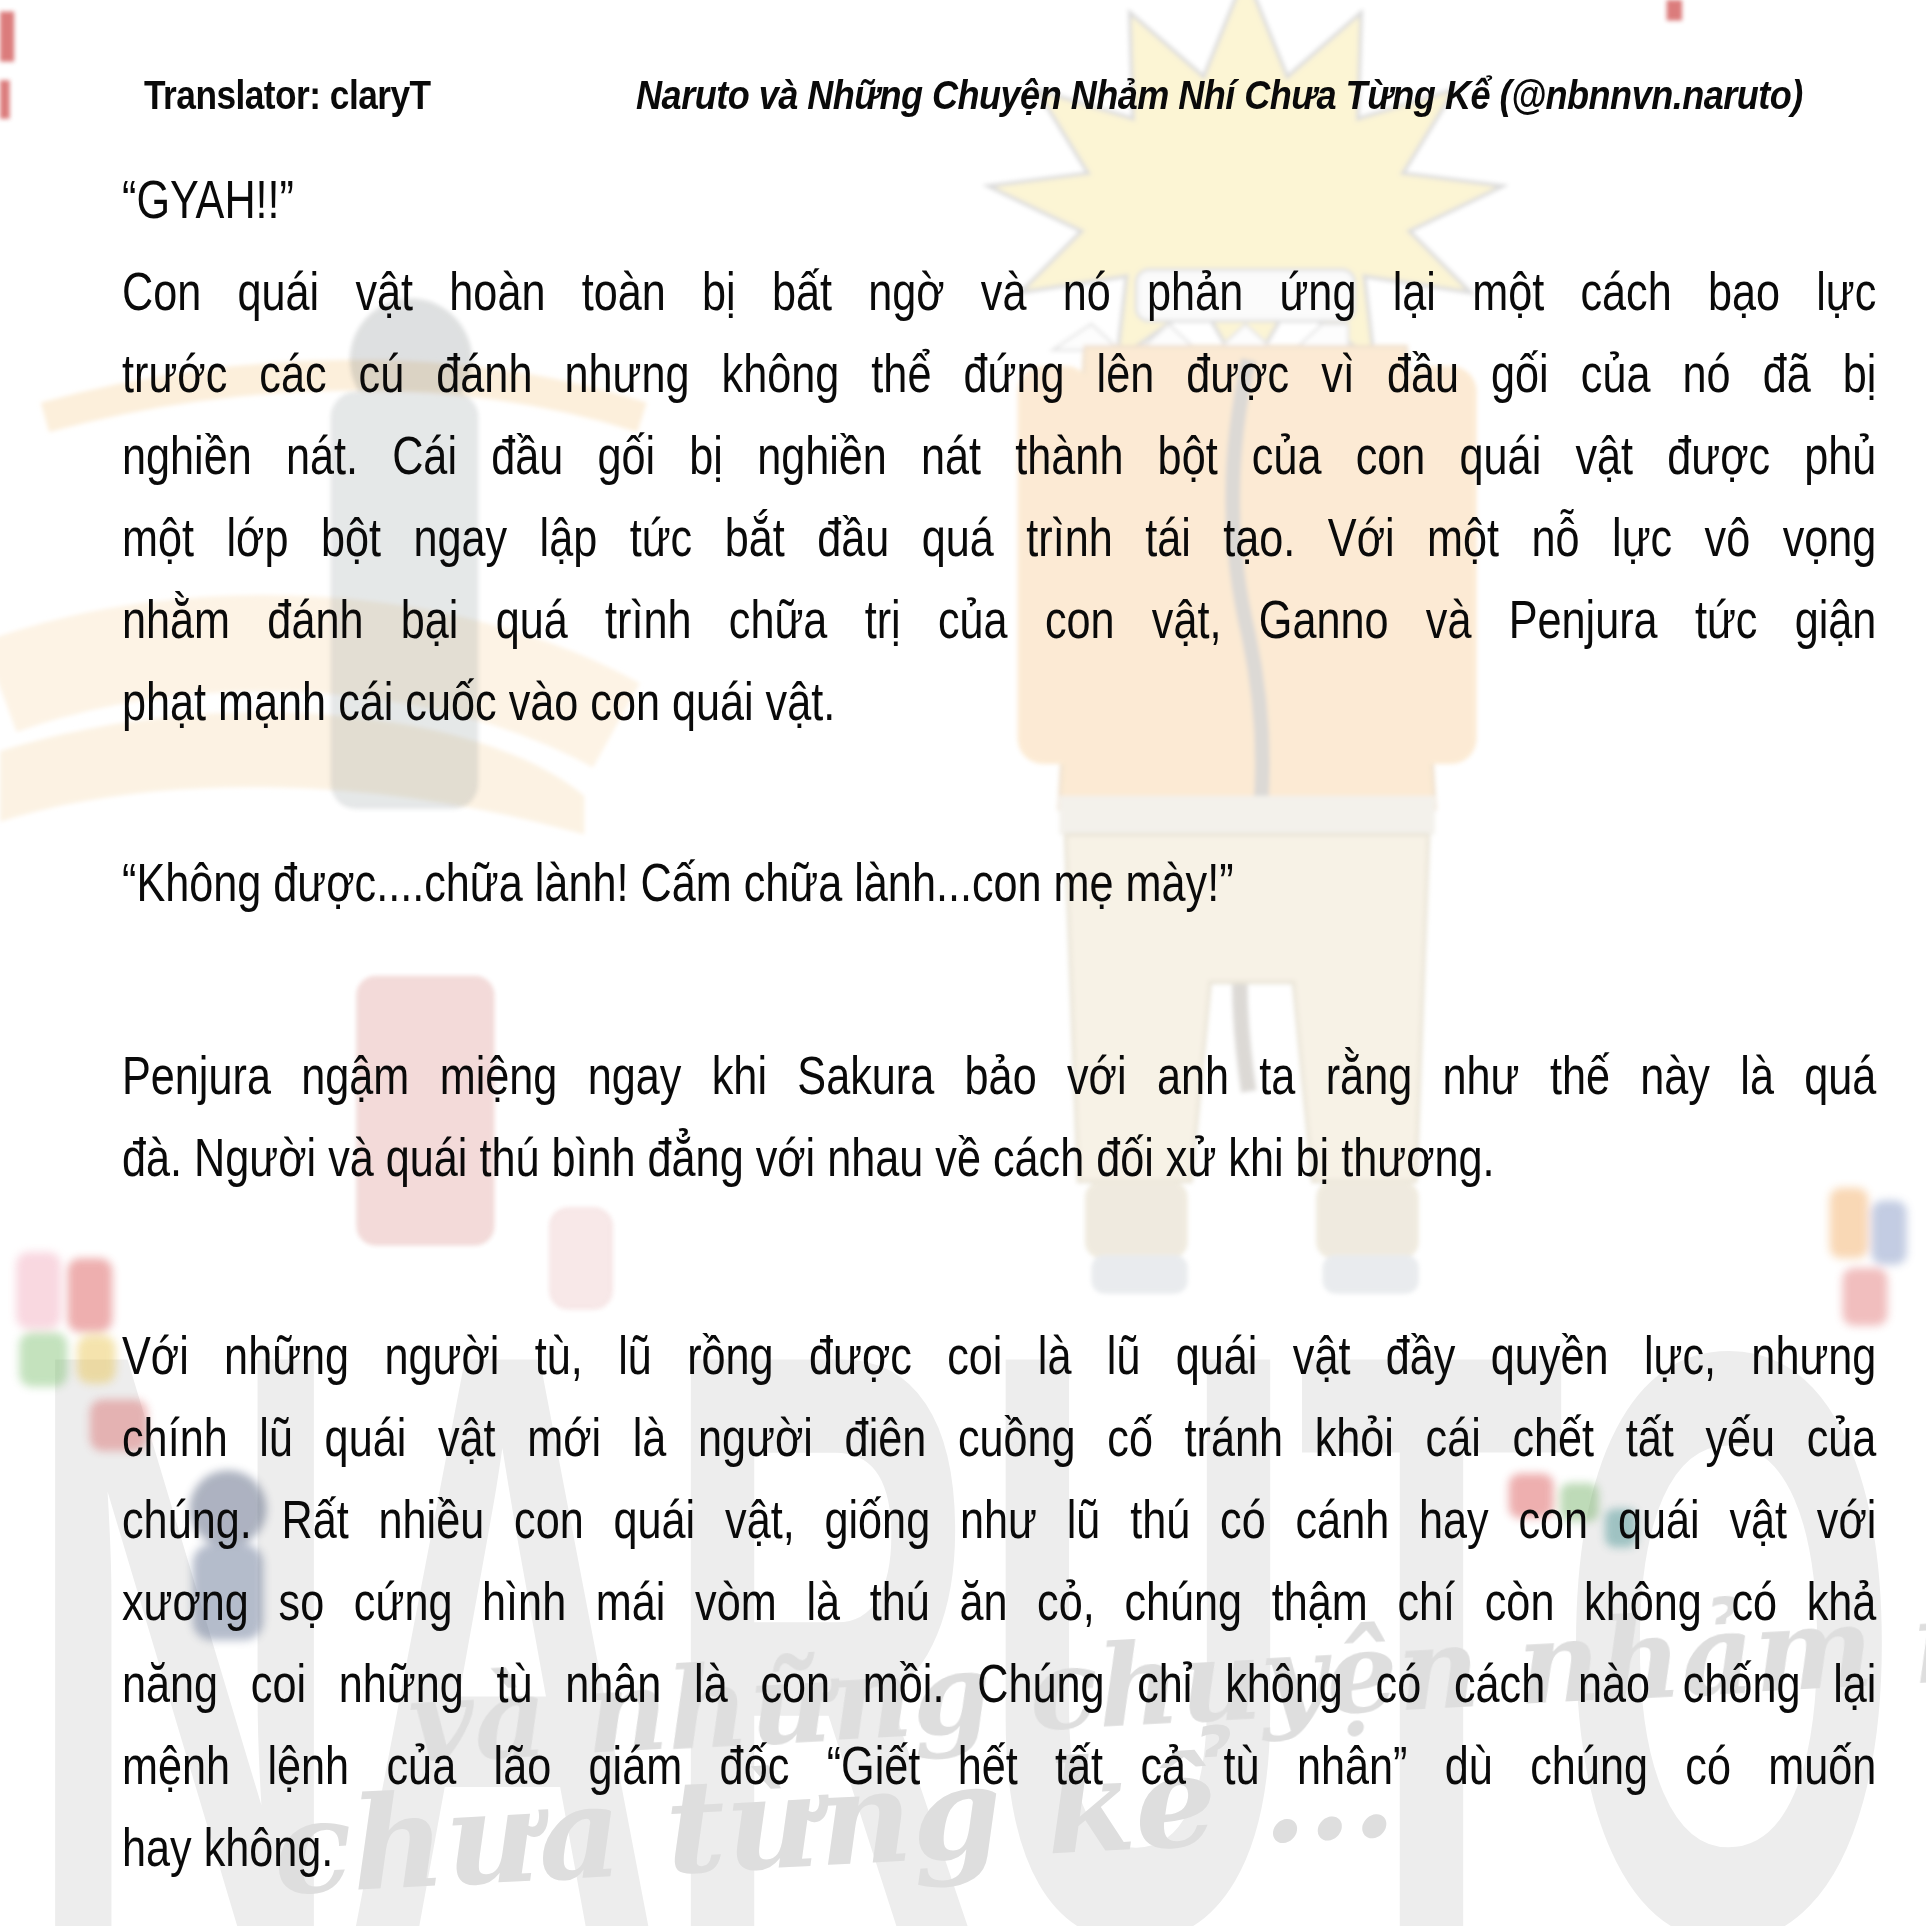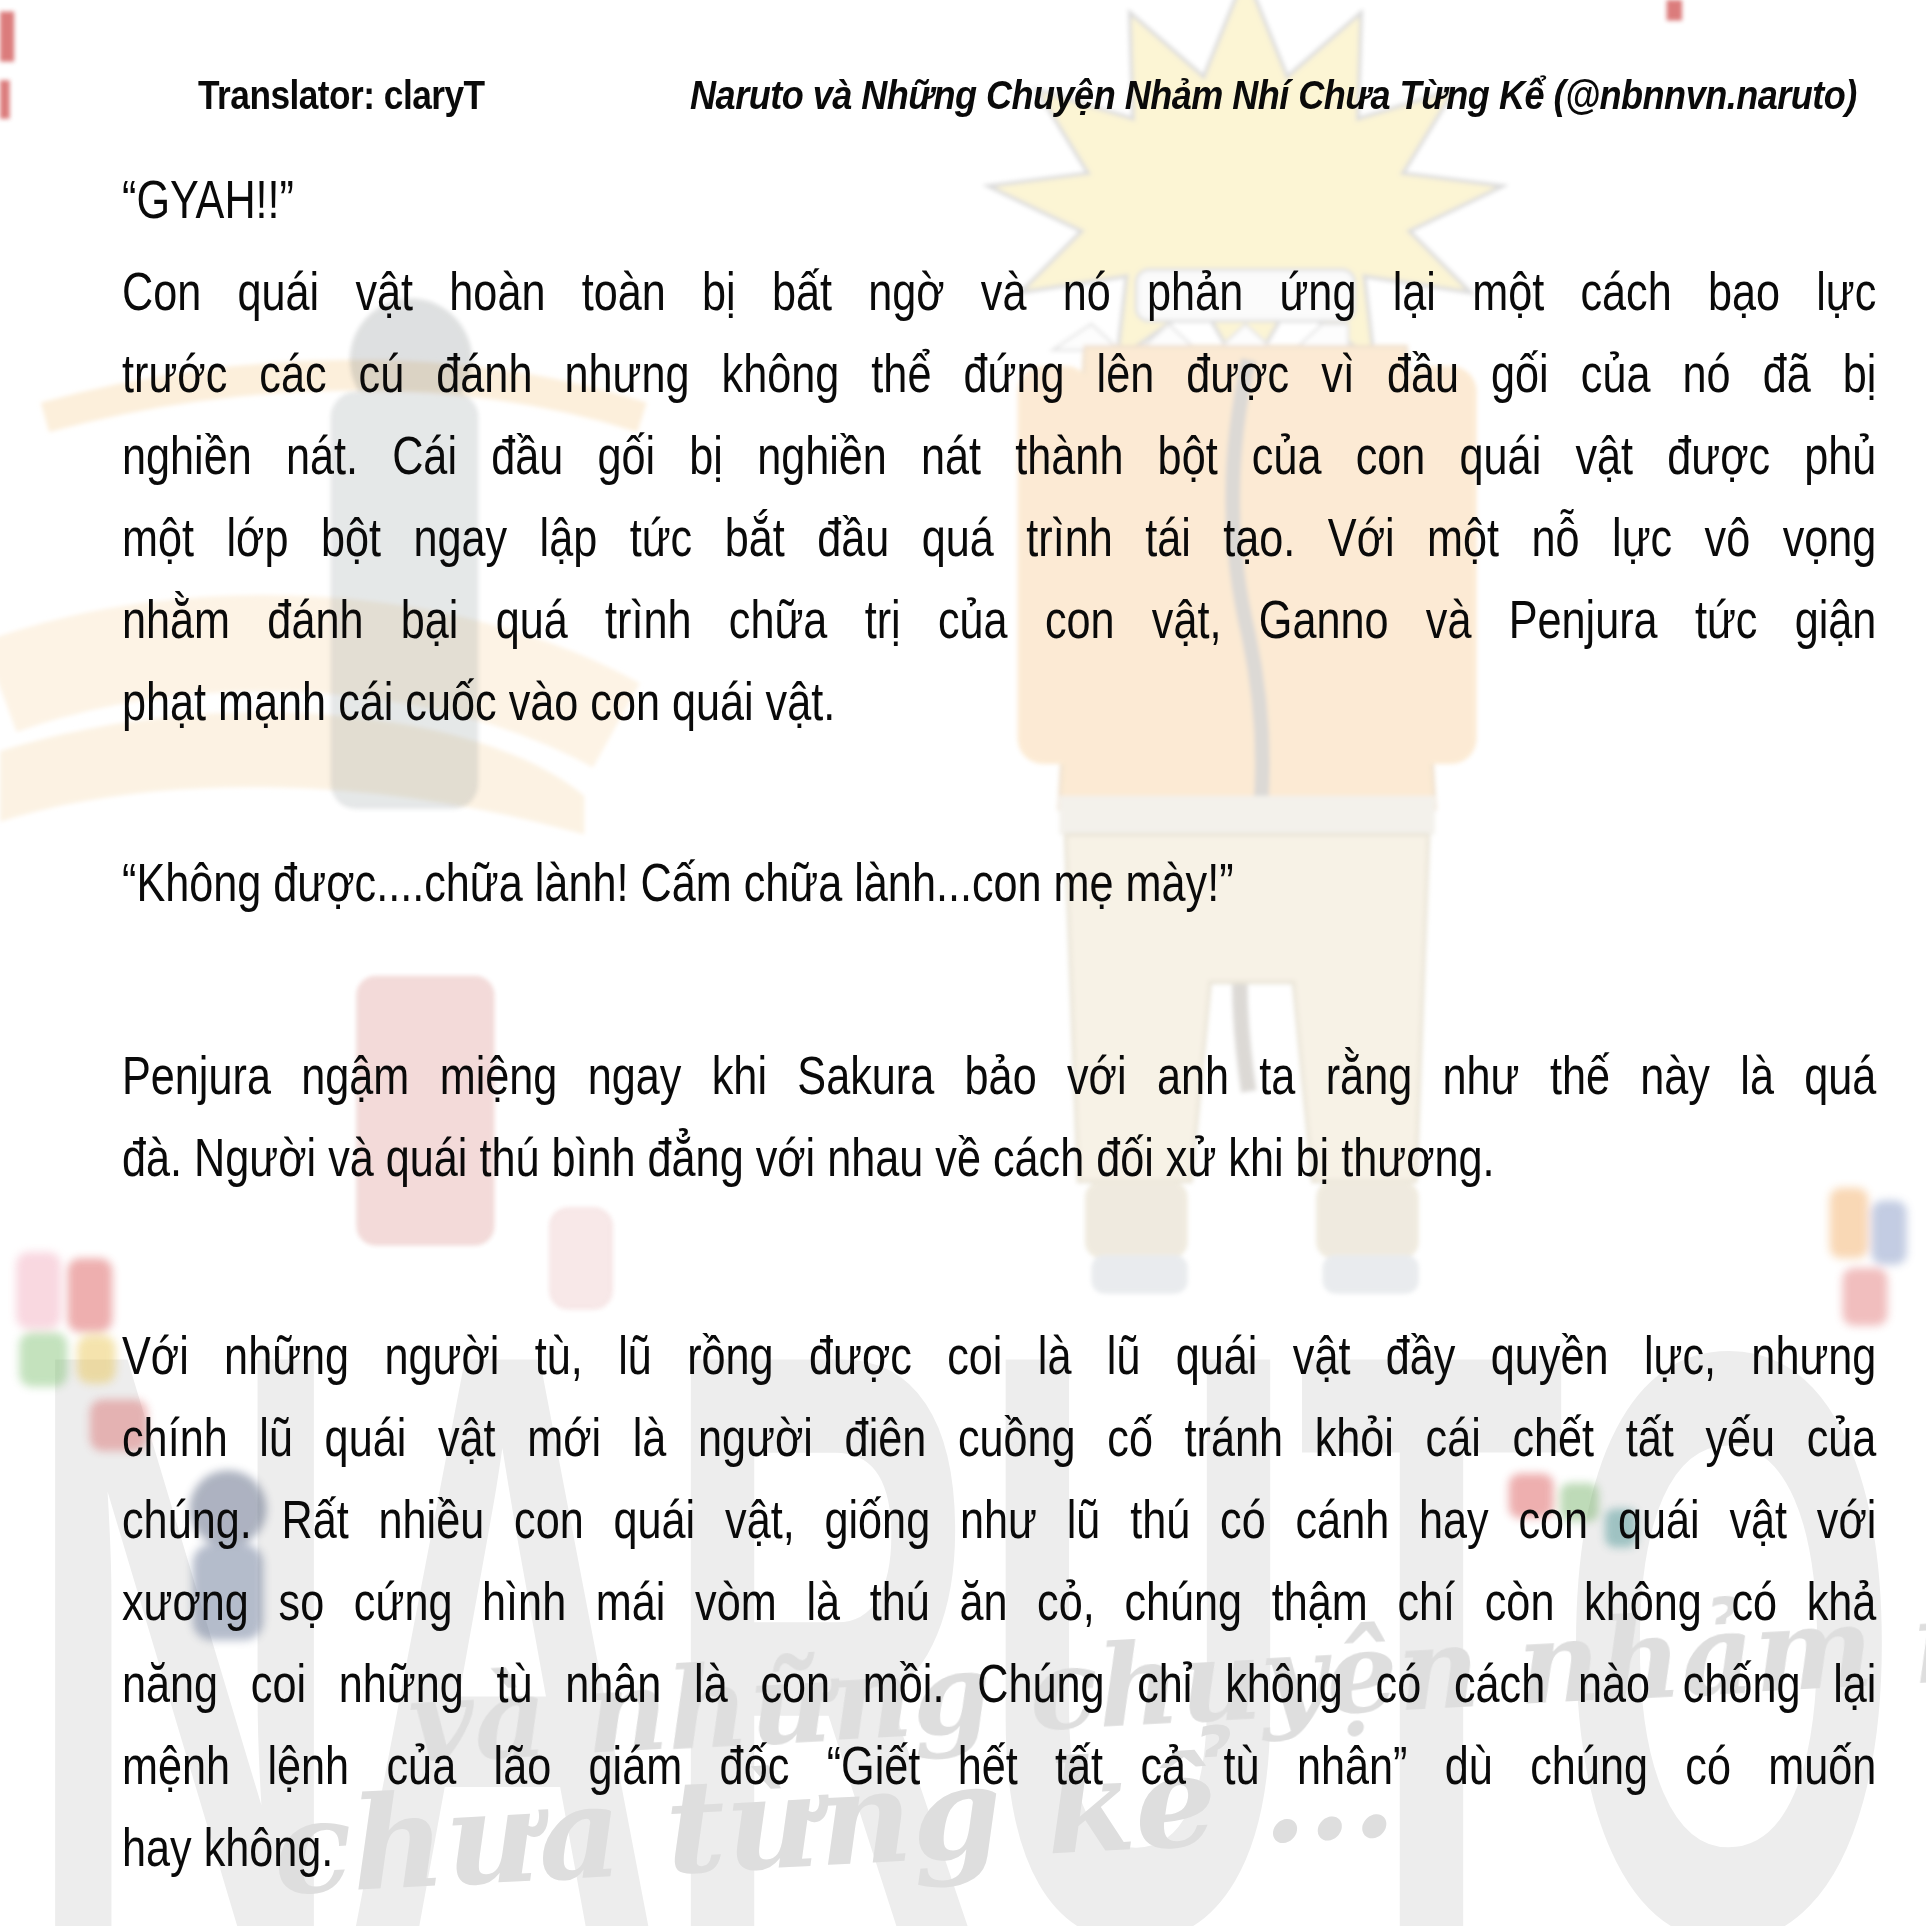--- a/index.html
+++ b/index.html
@@ -14,21 +14,21 @@
   .wm-logo{
     font-family:"Liberation Sans","DejaVu Sans",sans-serif;
     font-weight:bold;
   }
   .wm-script{
     font-family:"DejaVu Serif","Liberation Serif",serif;
     font-style:italic;font-weight:bold;
   }
   
   .hdr{position:absolute;top:72px;left:144px;right:69px;z-index:2;
-       display:flex;justify-content:flex-end;align-items:flex-start;}
+       display:flex;justify-content:flex-start;align-items:flex-start;}
   .hdr-left{
     font-size:41px;font-weight:bold;letter-spacing:-0.6px;
     transform:scaleX(0.86);transform-origin:left top;white-space:nowrap;
   }
   .hdr-right{
     font-size:41px;font-weight:bold;font-style:italic;letter-spacing:-0.6px;
     transform:scaleX(0.88);transform-origin:right top;white-space:nowrap;
   }
   
   .tblock{

